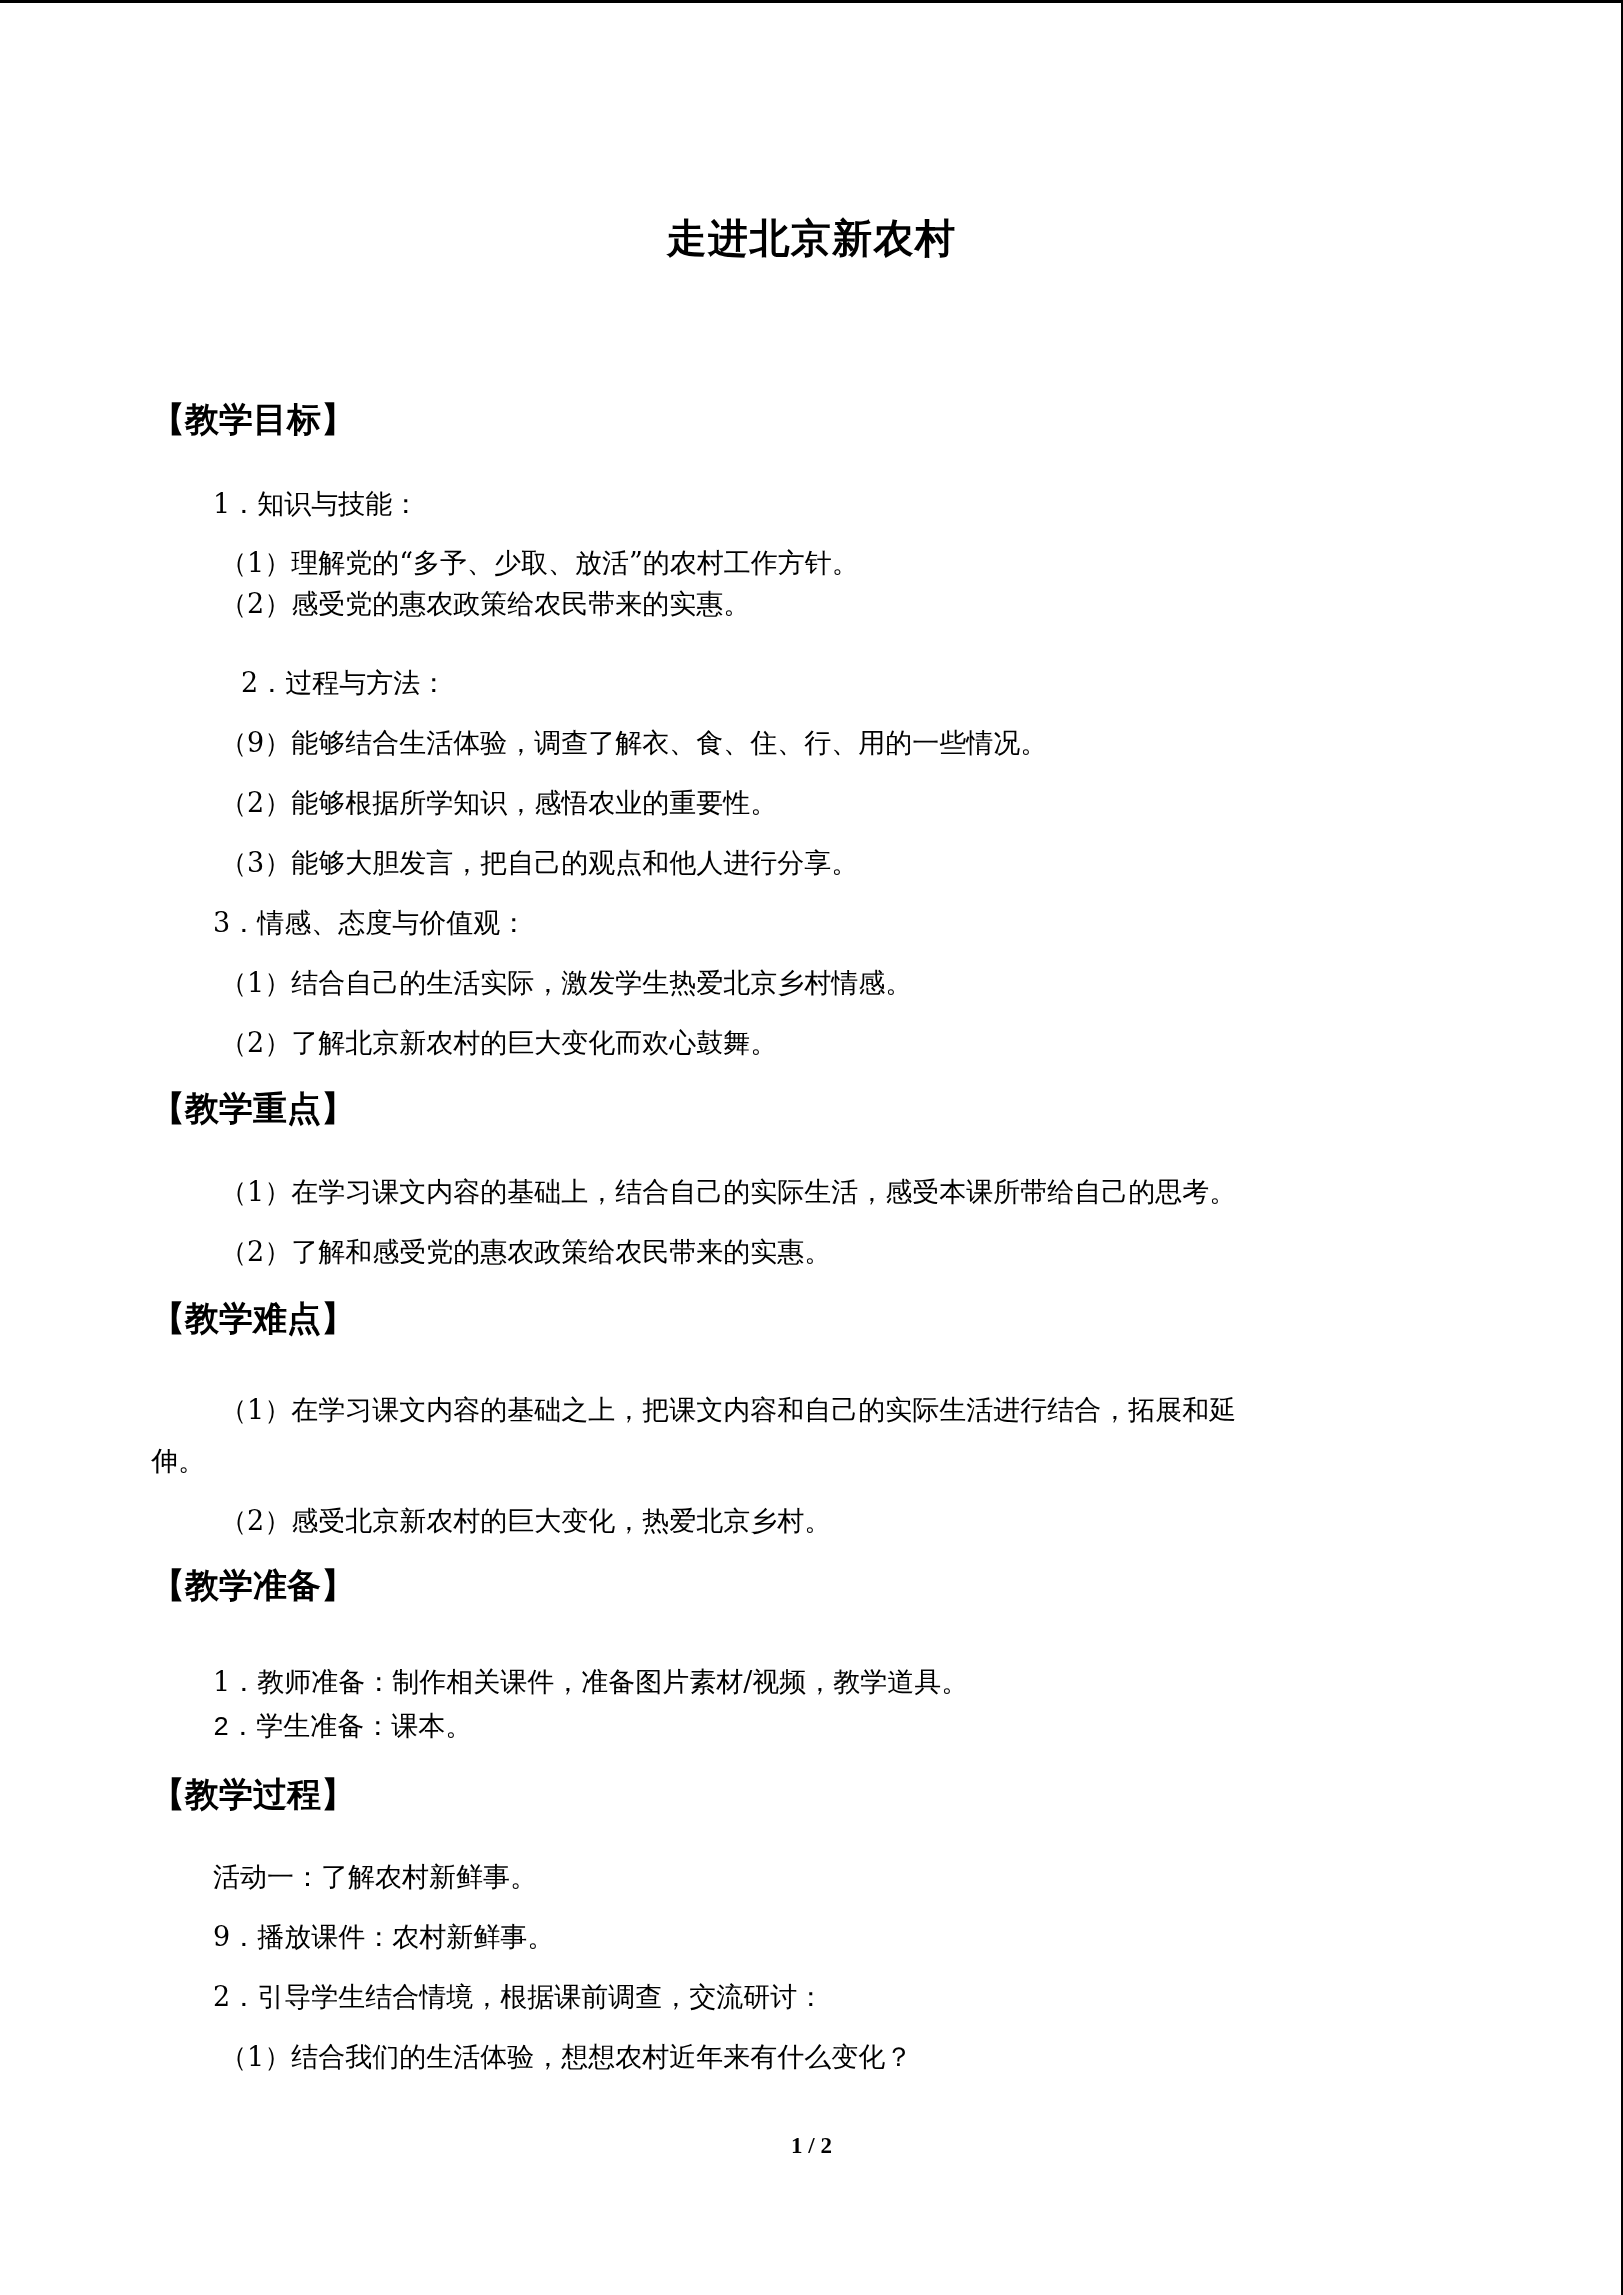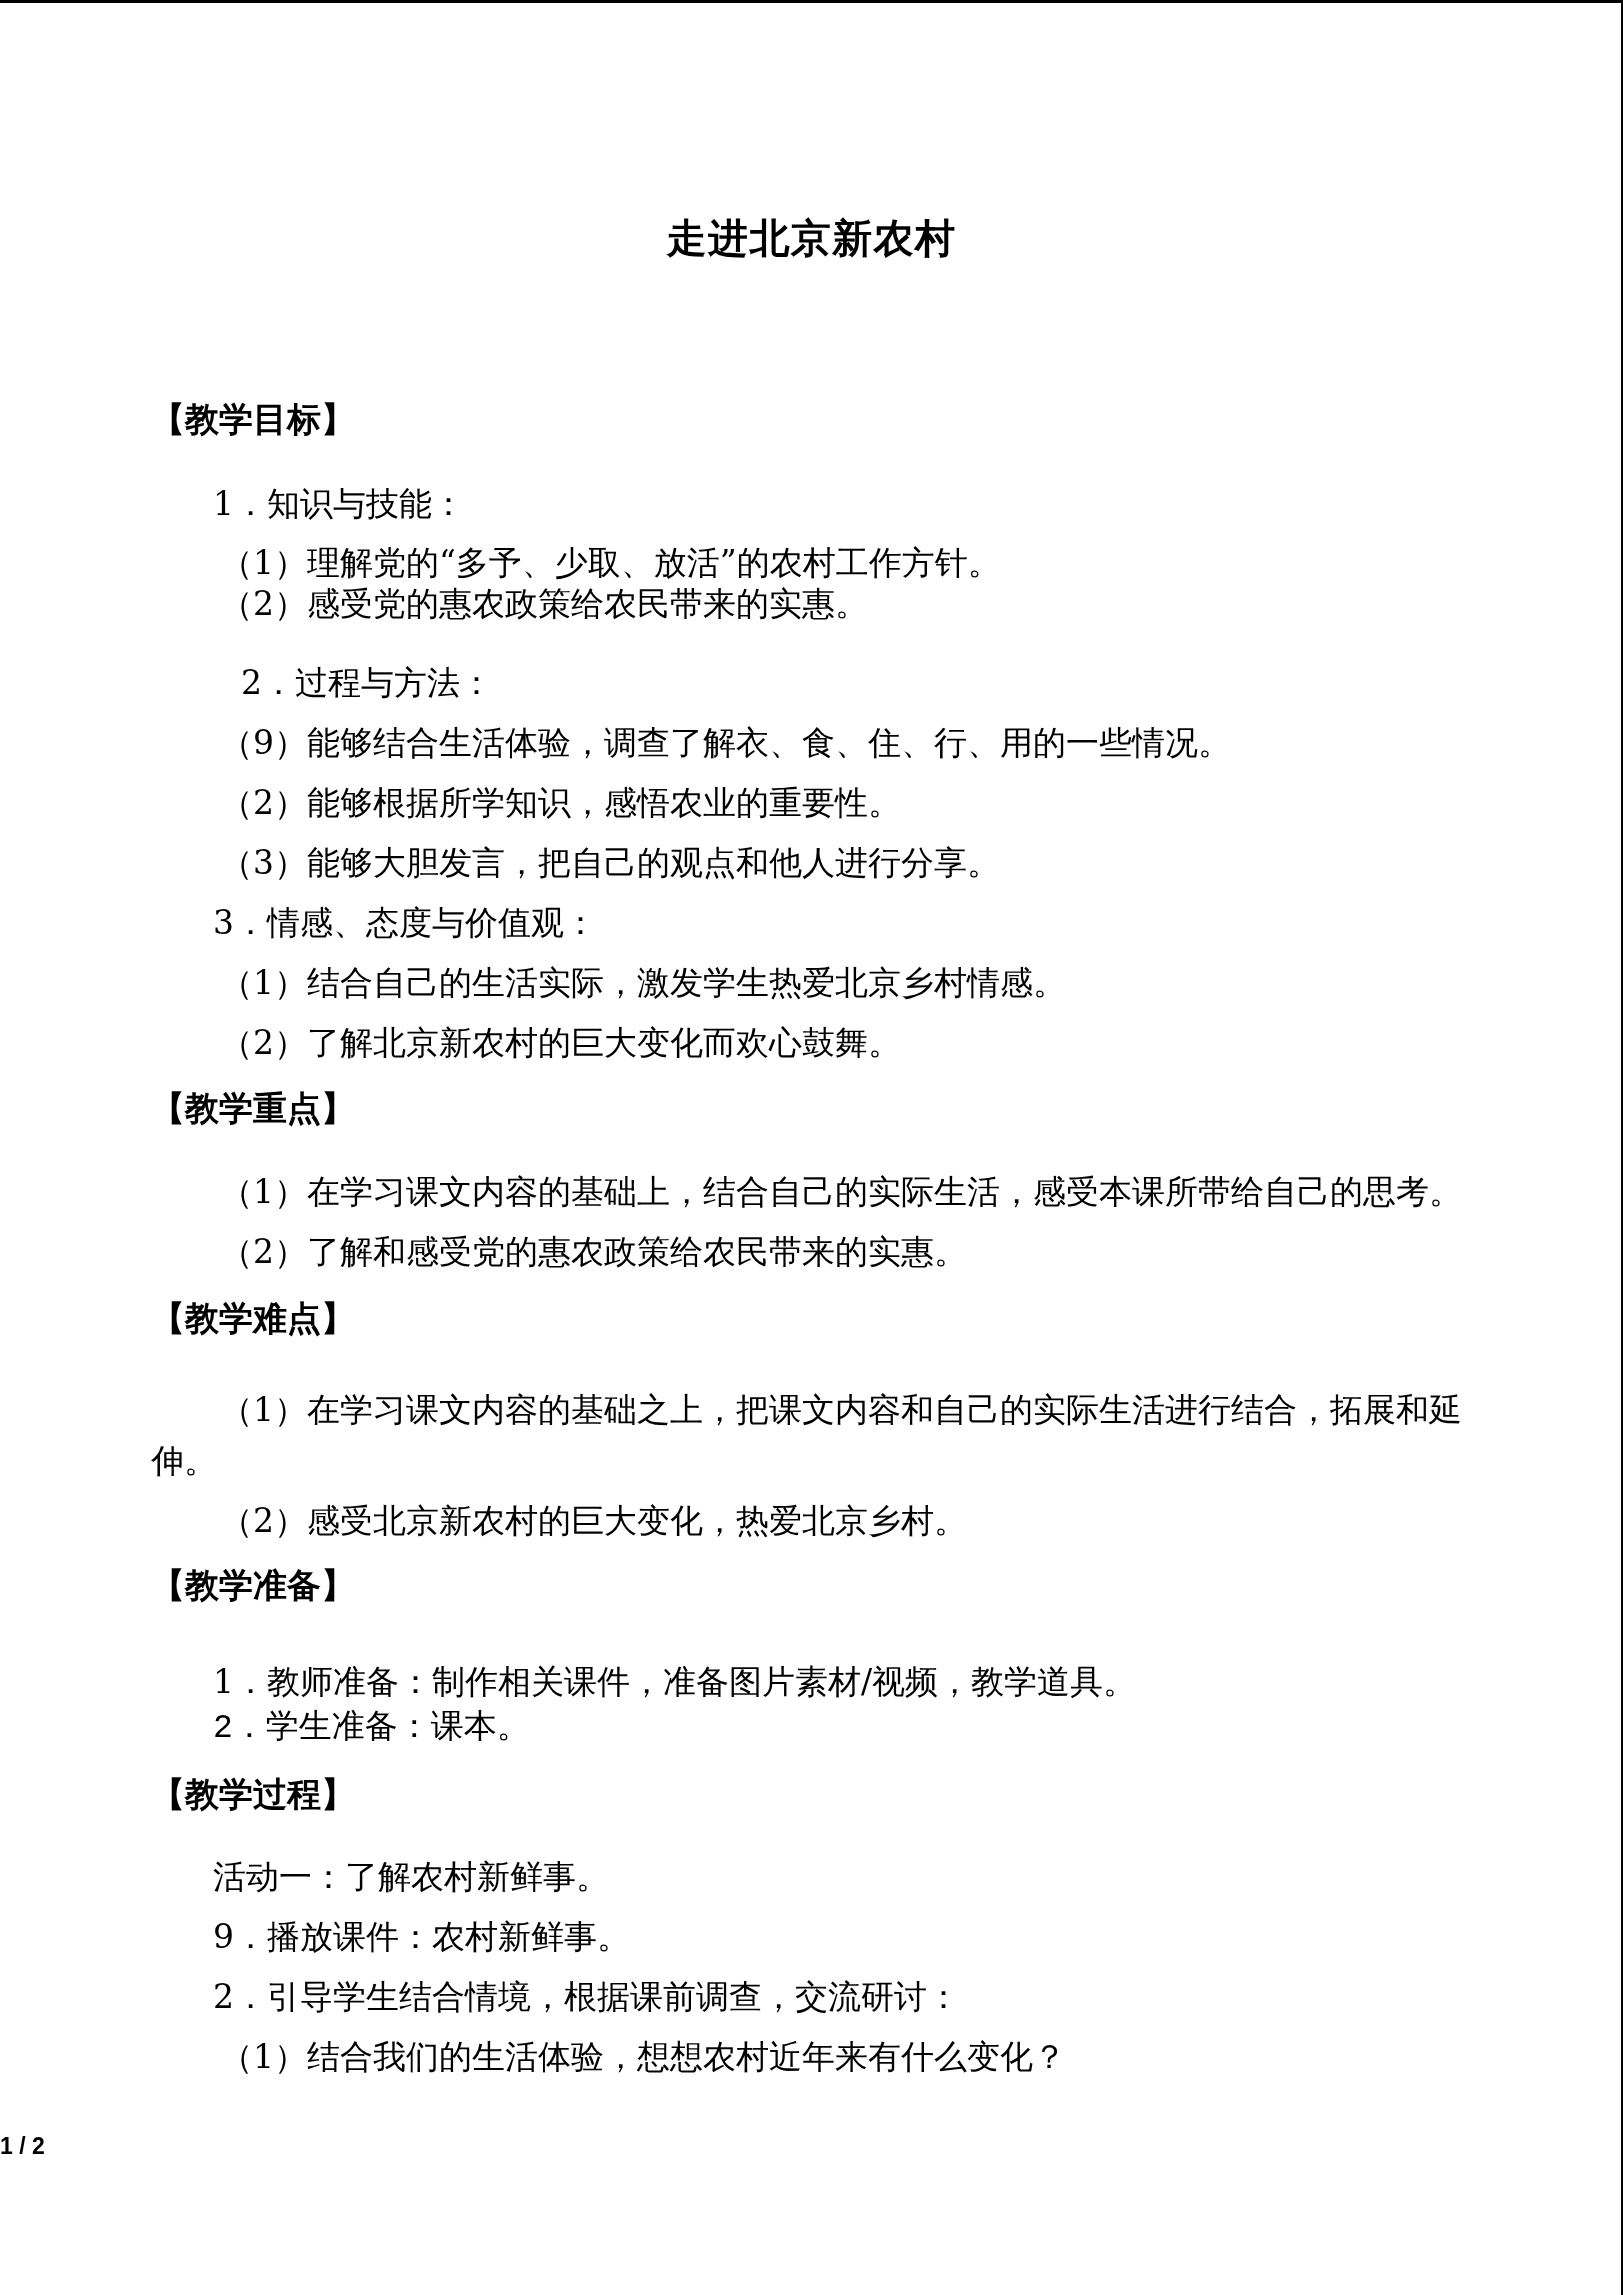--- a/index.html
+++ b/index.html
@@ -13,28 +13,28 @@
       position: absolute; left: 0; width: 1623px; top: 211px; text-align: center;
       font-family: "DejaVu Sans", "Liberation Sans", sans-serif; font-weight: bold;
       font-size: 40px; line-height: 55px; letter-spacing: 1.4px;
     }
     .heading {
       position: absolute; left: 151px;
       font-family: "DejaVu Sans", "Liberation Sans", sans-serif; font-weight: bold;
       font-size: 34px; line-height: 48px;
     }
     .line {
-      position: absolute; font-size: 33px; line-height: 41px; white-space: nowrap; text-align: right;
+      position: absolute; font-size: 27px; line-height: 41px; white-space: nowrap; text-align: right;
     }
     .l1 { left: 213px; }
     .l2 { left: 220px; }
     .l0 { left: 151px; }
     .footer {
-      position: absolute; left: 0; width: 1623px; top: 2133px; text-align: left;
-      font-family: Liberation Sans, sans-serif; font-weight: bold; font-size: 23px;
+      position: absolute; left: 0; width: 1623px; top: 2133px; text-align: center;
+      font-family: Liberation Serif, serif; font-weight: bold; font-size: 23px;
     }
   </style>
 </head>
 <body>
 
 <div class="topline"></div>
 <div class="rightline"></div>
 
 <div class="title">走进北京新农村</div>
 

